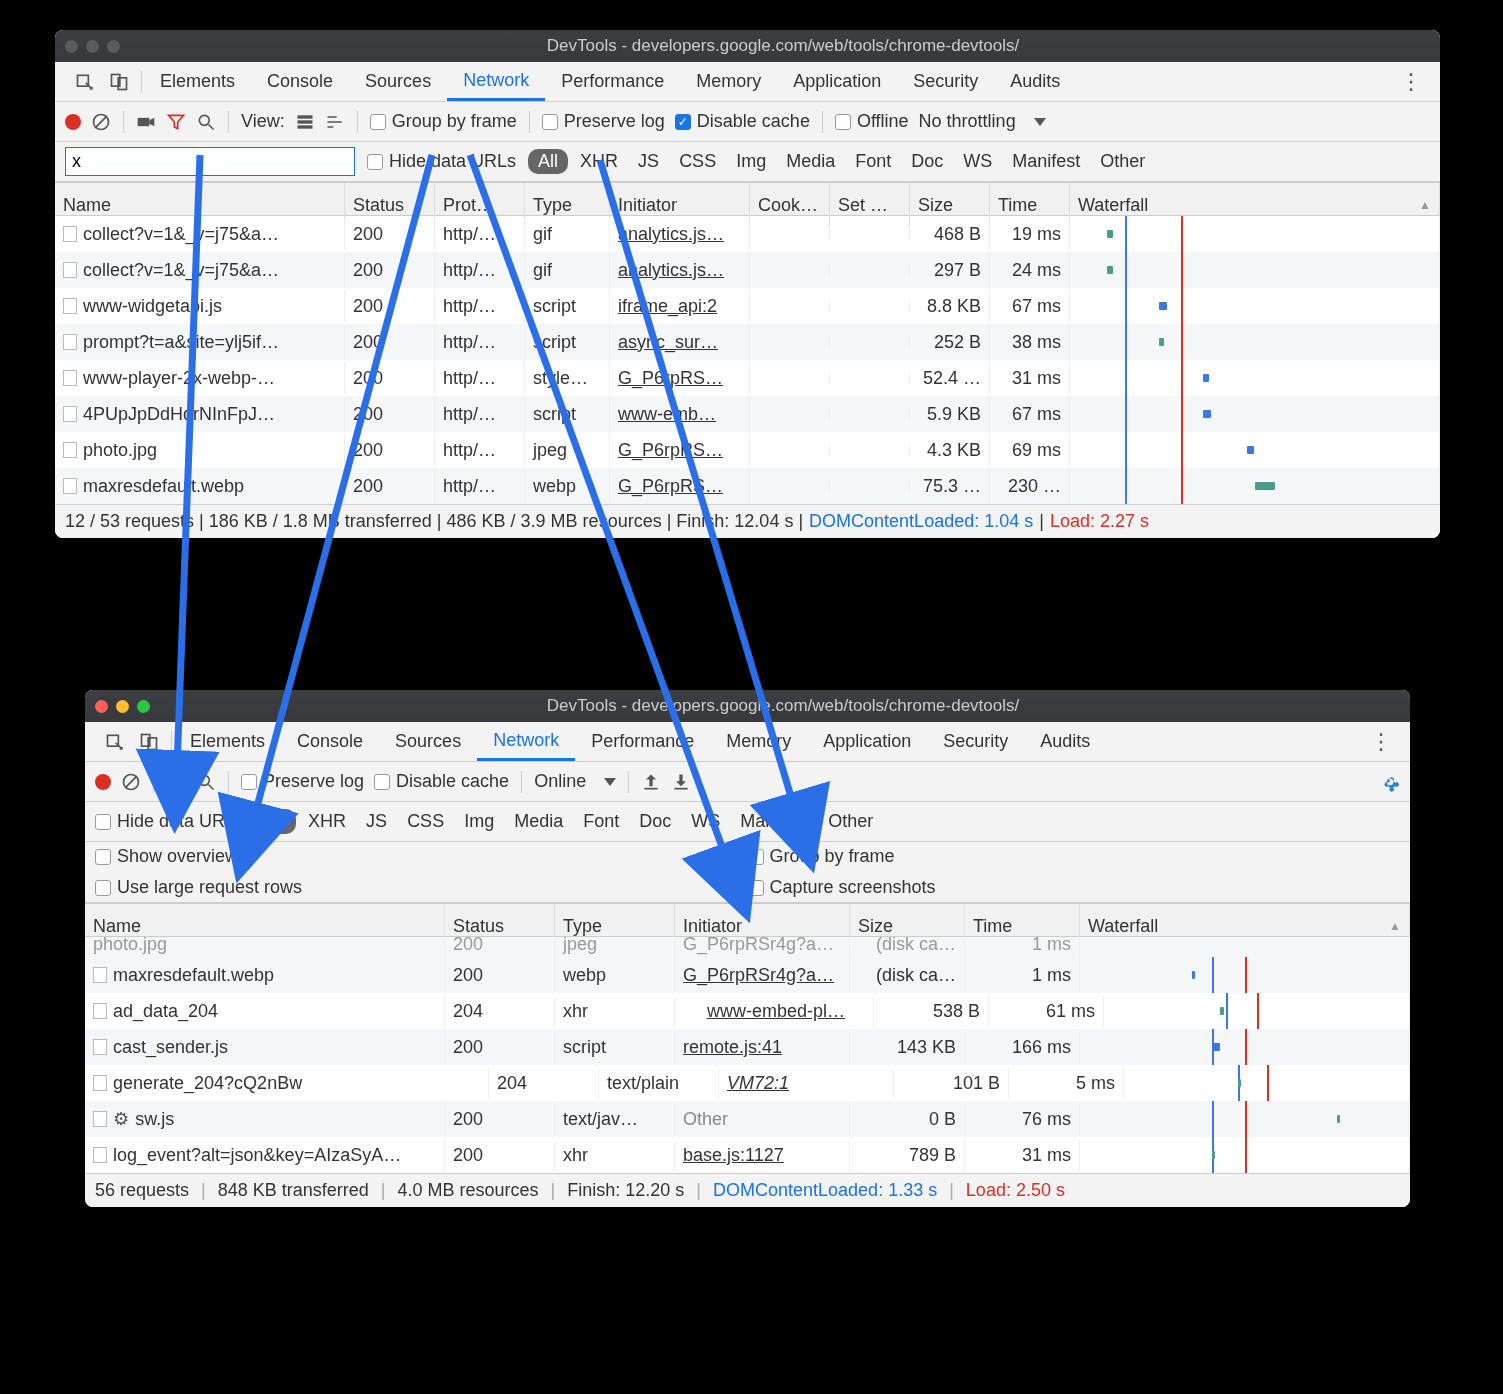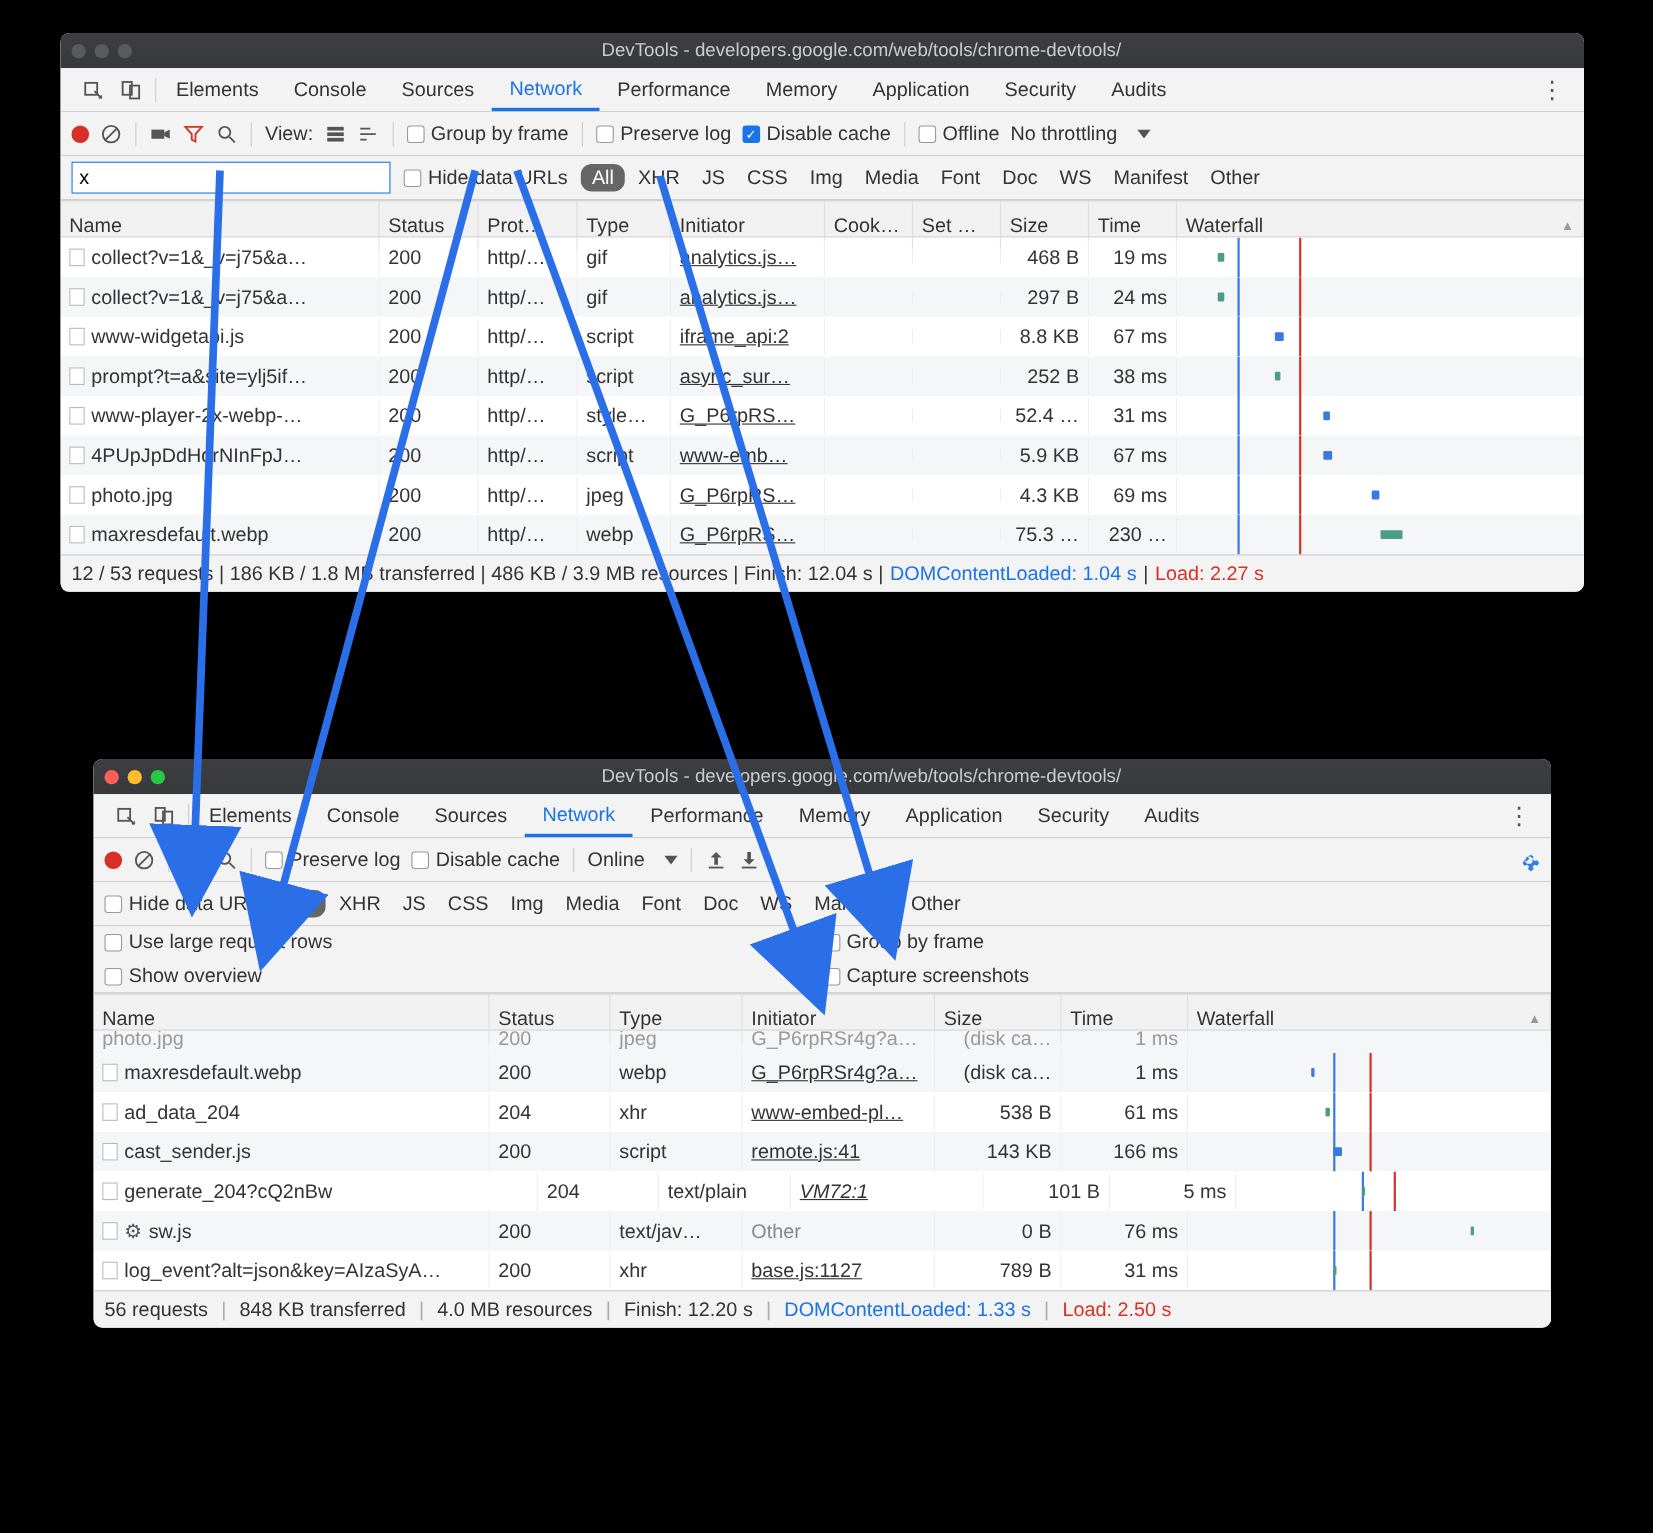--- a/index.html
+++ b/index.html
@@ -482,25 +482,25 @@
         <span class="chip">Doc</span>
         <span class="chip">WS</span>
         <span class="chip">Manifest</span>
         <span class="chip">Other</span>
       </div>
   </div>
   <div class="settingsbar">
     <div class="settingscol">
       <label class="lbl">
           <span class="cb"></span>
-          <span>Use large request rows</span>
+          <span>Show overview</span>
         </label>
       <label class="lbl">
           <span class="cb"></span>
-          <span>Show overview</span>
+          <span>Use large request rows</span>
         </label>
     </div>
     <div class="settingscol">
       <label class="lbl">
           <span class="cb"></span>
           <span>Group by frame</span>
         </label>
       <label class="lbl">
           <span class="cb"></span>
           <span>Capture screenshots</span>
@@ -545,21 +545,21 @@
             <div class="wf-bar" style="left:34%;width:3px;background:#3b78e7"></div>
           </div>
         </div>
         <div class="tr">
           <div class="td" style="width: 360px; flex: 0 0 auto;">
             <span class="fileicon"></span>
             <span>ad_data_204</span>
           </div>
           <div class="td" style="width: 110px; flex: 0 0 auto;">204</div>
           <div class="td" style="width: 120px; flex: 0 0 auto;">xhr</div>
-          <div class="td" style="width: 175px; flex: 0 0 auto;">
+          <div class="td" style="width: 175px; flex: 0 0 auto; margin-left: 24px;">
             <span class="underline">www-embed-pl…</span>
           </div>
           <div class="td num" style="width: 115px; flex: 0 0 auto;">538 B</div>
           <div class="td num" style="width: 115px; flex: 0 0 auto;">61 ms</div>
           <div class="td waterfall-cell" style="flex: 1 1 0%;">
             <div class="wf-line-blue" style="left:40%"></div>
             <div class="wf-line-red" style="left:50%"></div>
             <div class="wf-bar" style="left:38%;width:4px;background:#4c9d87"></div>
           </div>
         </div>

